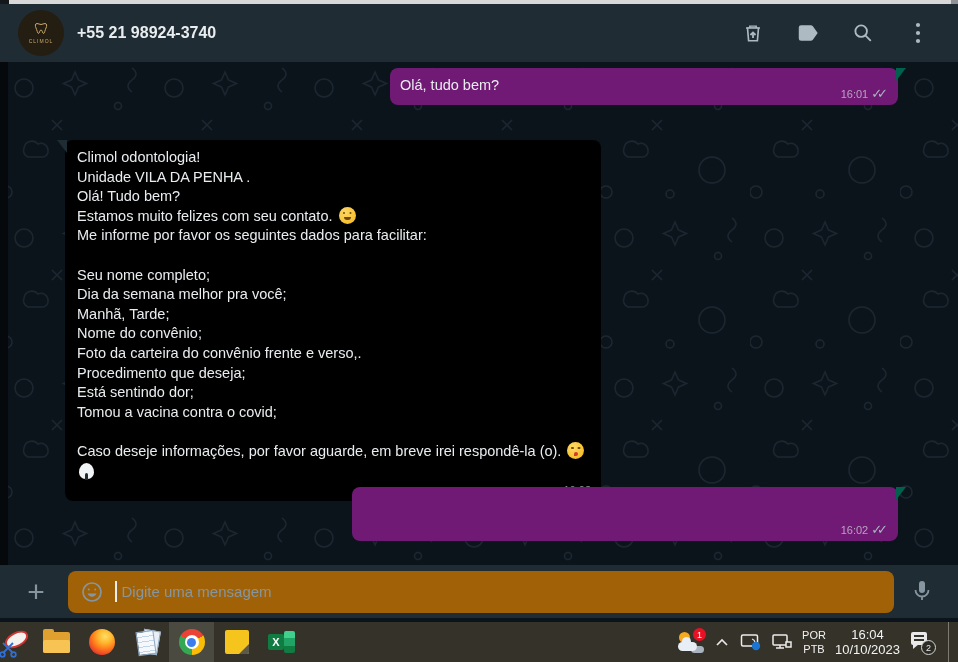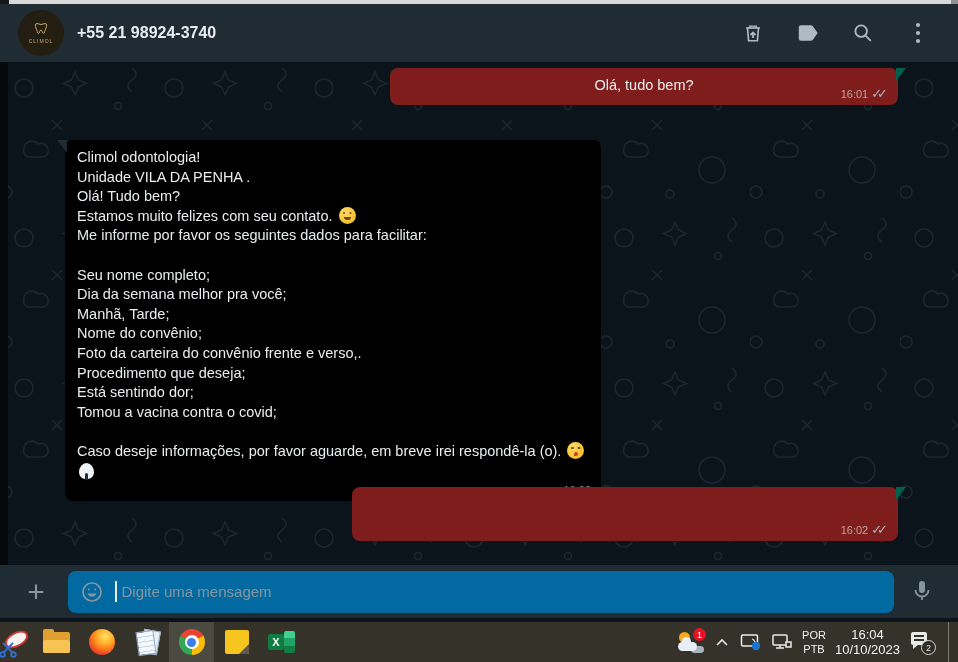--- a/index.html
+++ b/index.html
@@ -22,21 +22,21 @@
   .header-spacer{flex:1;}
   .header-icons{display:flex;align-items:center;gap:31px;margin-right:10px;}
   .hicon{width:24px;height:24px;display:flex;align-items:center;justify-content:center;cursor:pointer;}
 
   
   .chat-bg{position:absolute;top:62px;left:0;width:958px;height:503px;background:#0b141a;z-index:0;}
   .left-strip{position:absolute;top:62px;left:0;width:8px;height:556px;background:#05090c;z-index:5;}
 
   .bubble{position:absolute;z-index:3;border-radius:8px;color:#e9edef;font-size:14.5px;box-sizing:border-box;}
   .bubble .tail{position:absolute;top:0;width:10px;height:13px;}
-  .bubble.out{background:#7f1d1d;text-align:center;}
+  .bubble.out{background:#701a75;}
   .bubble.out .tail{right:-8px;background:#00614f;clip-path:polygon(0 0,100% 0,0 100%);}
   .bubble.in{background:#000000;}
   .bubble.in .tail{left:-8px;background:#202c33;clip-path:polygon(0 0,100% 0,100% 100%);}
   .msg-meta{position:absolute;right:10px;bottom:5px;display:flex;align-items:center;gap:3px;}
   .msg-time{font-size:11px;color:rgba(233,237,239,.62);}
   .bubble.in .msg-time{color:#8696a0;}
   .ticks{font-size:13px;letter-spacing:-5px;color:#a6b8c1;padding-right:5px;line-height:10px;}
   .italic{font-style:italic;}
   .msg-text{line-height:21px;}
   .pre{white-space:pre-wrap;line-height:19.6px;}
@@ -54,21 +54,21 @@
   .emoji-tooth{background:#f2f5f7;border-radius:50% 50% 42% 42%/58% 58% 42% 42%;width:15px;height:16px;}
   .emoji-tooth::before{display:none;}
   .emoji-tooth::after{content:"";position:absolute;bottom:-1px;left:6px;width:3px;height:7px;
          border-radius:3px 3px 0 0;background:#202c33;}
 
   
   .composer{position:absolute;top:565px;left:0;width:958px;height:53px;background:#202c33;
             display:flex;align-items:center;padding:0 16px;box-sizing:border-box;z-index:6;}
   .plus-btn{width:40px;height:40px;display:flex;align-items:center;justify-content:center;
             color:#8696a0;font-size:30px;font-weight:300;cursor:pointer;line-height:30px;}
-  .input-wrap{flex:1;height:42px;background:#0369a1;border-radius:8px;display:flex;align-items:center;
+  .input-wrap{flex:1;height:42px;background:#a16207;border-radius:8px;display:flex;align-items:center;
             padding:0 12px;margin-left:12px;box-sizing:border-box;position:relative;}
   .caret{width:1.5px;height:21px;background:#e9edef;margin:0 3px 0 11px;}
   .msg-input{flex:1;background:transparent;border:none;outline:none;color:#d1d7db;font-size:15px;
             font-family:"Liberation Sans","DejaVu Sans",sans-serif;}
   .msg-input::placeholder{color:#8696a0;opacity:1;}
   .mic-btn{width:40px;height:40px;margin-left:8px;display:flex;align-items:center;justify-content:center;cursor:pointer;}
 
   
   .taskbar{position:absolute;top:622px;left:0;width:958px;height:40px;background:#343229;
            display:flex;align-items:center;z-index:7;}

